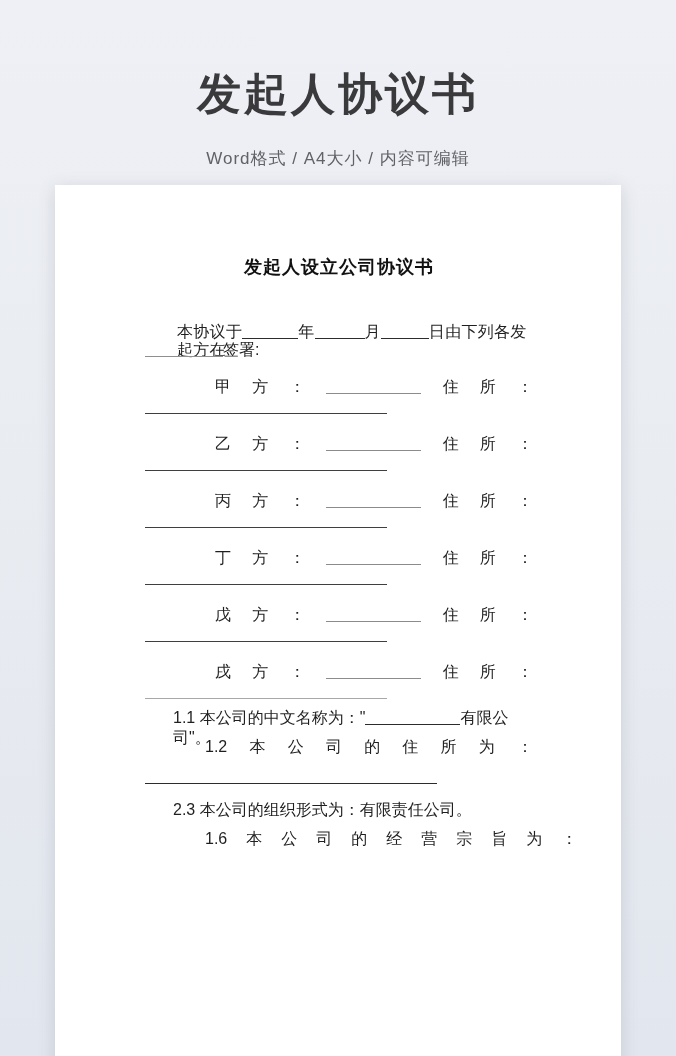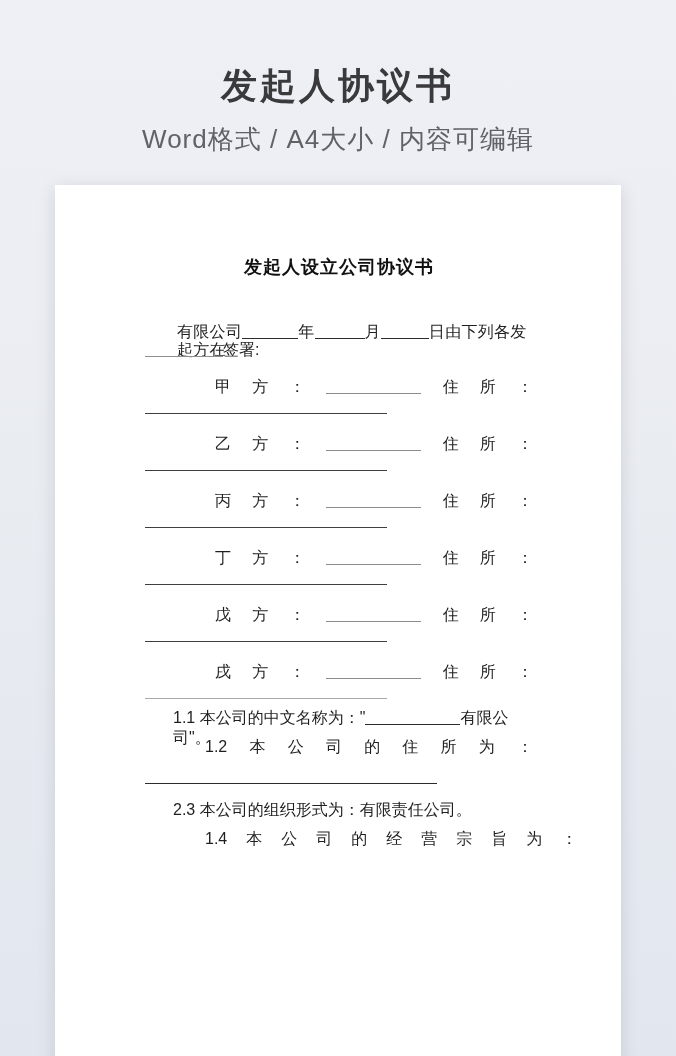--- a/index.html
+++ b/index.html
@@ -4,25 +4,25 @@
 <style>
   html,body{margin:0;padding:0;}
   body{
     width:676px;height:1056px;position:relative;overflow:hidden;
     background:linear-gradient(180deg,#eef0f5 0%,#e9ecf1 45%,#e2e6ee 100%);
     font-family:"Liberation Sans","DejaVu Sans",sans-serif;
     -webkit-font-smoothing:antialiased;
   }
   .header{padding-top:60px;text-align:center;}
   .page-title{
-    margin:0;font-size:36px;font-weight:bold;color:#3a3a3c;
+    margin:8px;font-size:44px;font-weight:bold;color:#3a3a3c;
     letter-spacing:3px;line-height:52px;
   }
   .page-subtitle{
-    margin-top:12px;font-size:26px;color:#606266;letter-spacing:1px;line-height:30px;
+    margin-top:24px;font-size:17px;color:#606266;letter-spacing:1px;line-height:30px;
   }
   .paper{
     position:absolute;left:55px;top:185px;width:566px;height:950px;
     background:#ffffff;box-shadow:0 4px 16px rgba(70,80,100,0.18);
   }
   .doc{
     position:absolute;left:90px;top:72px;width:388px;
     color:#1f1f1f;font-size:16px;
   }
   .doc-title{
@@ -58,21 +58,21 @@
   <h1 class="page-title">发起人协议书</h1>
   <div class="page-subtitle">Word格式 / A4大小 / 内容可编辑</div>
 </div>
 
 <div class="paper">
   <div class="doc">
 
     <div class="doc-title">发起人设立公司协议书</div>
 
     <div class="intro-line1">
-      <span>有限公司</span><span class="blank w56"></span><span>年</span><span class="blank w50"></span><span>月</span><span class="blank w48"></span><span>日由下列各发起方在</span>
+      <span>本协议于</span><span class="blank w56"></span><span>年</span><span class="blank w50"></span><span>月</span><span class="blank w48"></span><span>日由下列各发起方在</span>
     </div>
 
     <div class="intro-line2">
       <span class="blank gray w78"></span><span>签署:</span>
     </div>
 
     <div id="parties">
         <div class="party-row first">
           <span>甲</span>
           <span>方</span>
@@ -150,21 +150,21 @@
         <span>所</span>
         <span>为</span>
         <span>：</span>
       </div>
 
     <div class="long-underline"></div>
 
     <div class="clause clause-13">2.3  本公司的组织形式为：有限责任公司。</div>
 
     <div class="dist-row" id="row-1-4">
-        <span>1.4</span>
+        <span>1.6</span>
         <span>本</span>
         <span>公</span>
         <span>司</span>
         <span>的</span>
         <span>经</span>
         <span>营</span>
         <span>宗</span>
         <span>旨</span>
         <span>为</span>
         <span>：</span>

